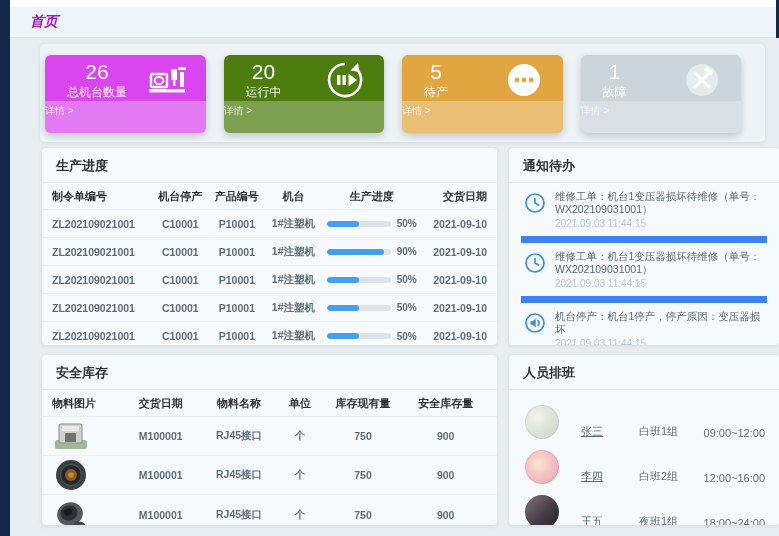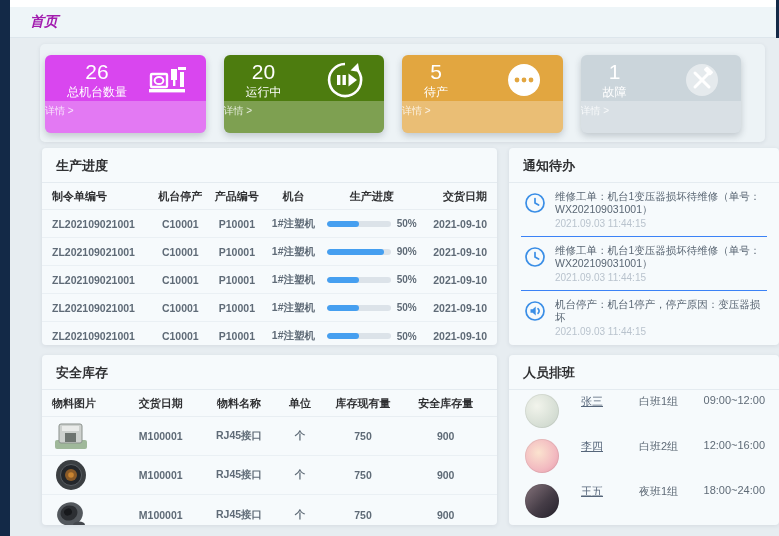--- a/index.html
+++ b/index.html
@@ -51,29 +51,29 @@
   .pct { font-size:10px; color:#5f6b77; }
 
   .ci1{width:16%; display:flex; align-items:center;} .ci2{width:18%; text-align:center;}
   .ci3{width:18%; text-align:center;} .ci4{width:10%; text-align:center;}
   .ci5{width:19%; text-align:center;} .ci6{width:19%; text-align:center;}
   .p-inv .t-row { height:39px; }
   .mat-img { width:38px; height:34px; display:flex; align-items:center; justify-content:center; }
 
   
   .notif-list { padding:0 12px; }
-  .notif-item { display:flex; gap:8px; padding:7px 0 6px 2px; border-bottom:1px solid #3b82f6; cursor:pointer; }
+  .notif-item { display:flex; gap:8px; padding:7px 0 6px 2px; border-bottom:7px solid #3b82f6; cursor:pointer; }
   .notif-item:last-child { border-bottom:none; }
   .notif-icon { width:24px; height:24px; flex:none; margin-top:1px; }
   .notif-text { font-size:10.5px; color:#5a6774; line-height:13px; }
   .notif-time { font-size:10px; color:#b9c3cd; line-height:13px; margin-top:1px; }
 
   
   .sched-list { padding:4px 14px 0 16px; }
-  .sched-row { display:flex; align-items:flex-start; height:45px; }
+  .sched-row { display:flex; align-items:flex-end; height:45px; }
   .avatar { width:34px; height:34px; border-radius:50%; flex:none; box-shadow:0 0 0 1px rgba(0,0,0,.06) inset; }
   .av-0 { background:radial-gradient(circle at 35% 35%, #f2f4ec, #d3dcd2 70%, #c2cec4); }
   .av-1 { background:radial-gradient(circle at 40% 40%, #fbe3cf, #f2b9c0 60%, #e294a4); }
   .av-2 { background:linear-gradient(135deg, #7a6a72 10%, #463d47 55%, #23202a); }
   .sched-name { width:70px; margin-left:22px; font-size:11px; color:#56667a; text-decoration:underline; cursor:pointer; }
   .sched-shift { width:78px; font-size:11px; color:#5f6b77; }
   .sched-time { flex:1; text-align:right; font-size:11px; color:#5f6b77; }
 </style>
 </head>
 <body>

